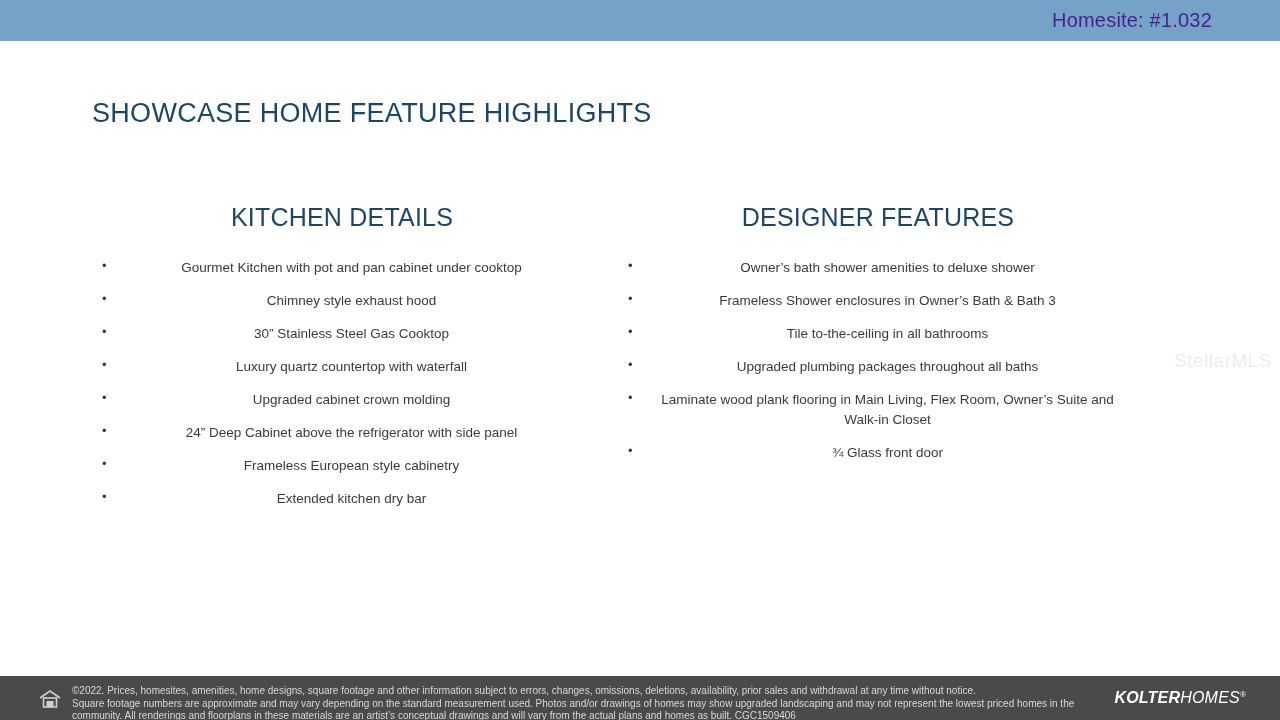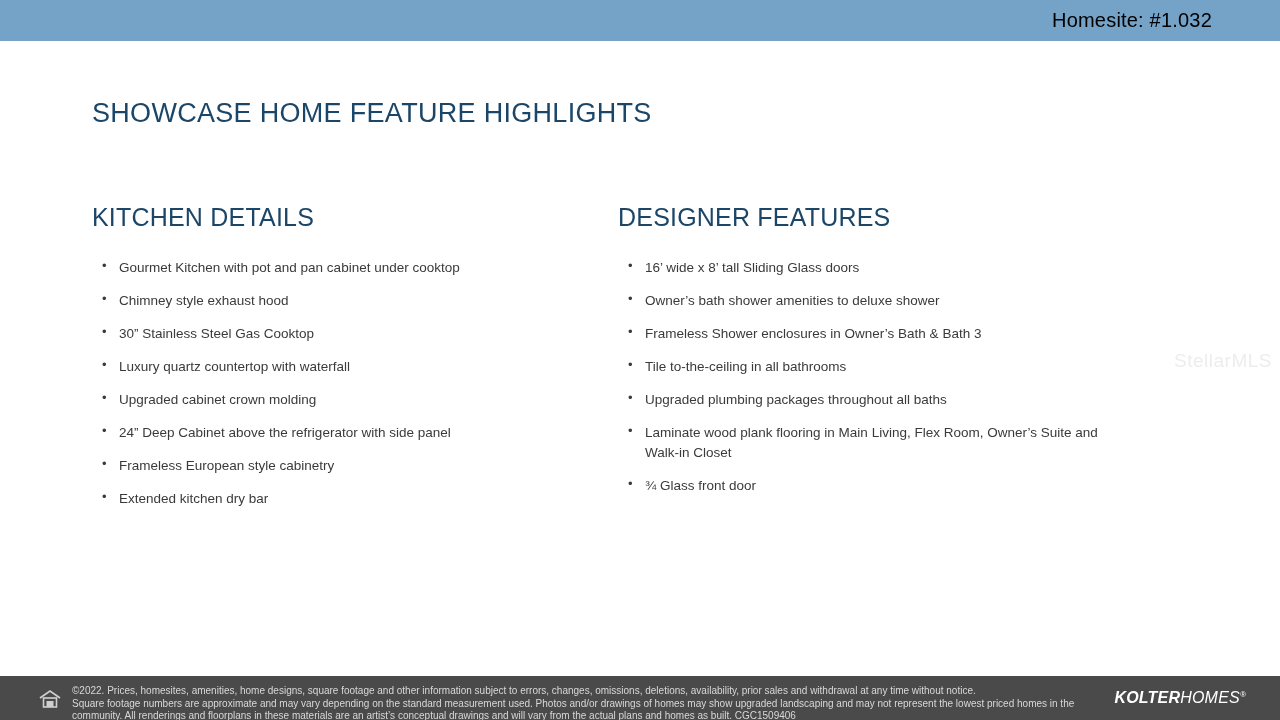--- a/index.html
+++ b/index.html
@@ -20,41 +20,42 @@
     position: absolute;
     left: 0; top: 0;
     width: 1280px;
     height: 41px;
     background: #74a3c7;
   }
   .topbar .homesite {
     position: absolute;
     right: 68px;
     top: 9px;
-    color: #000000;
+    color: #4c1d95;
     font-size: 20px;
     letter-spacing: 0.2px;
     white-space: nowrap;
   }
 
   
   .main-title {
     position: absolute;
     left: 92px;
     top: 98px;
     font-size: 27px;
     color: #1b4668;
     letter-spacing: 0.3px;
     white-space: nowrap;
   }
 
   
   .col {
     position: absolute;
     top: 203px;
+    text-align: center;
   }
   .col-left { left: 92px; width: 500px; }
   .col-right { left: 618px; width: 520px; }
 
   .col-title {
     font-size: 25px;
     color: #1b4668;
     letter-spacing: 0.2px;
     margin: 0 0 26px 0;
     white-space: nowrap;
@@ -158,21 +159,20 @@
     <li>Upgraded cabinet crown molding</li>
     <li>24” Deep Cabinet above the refrigerator with side panel</li>
     <li>Frameless European style cabinetry</li>
     <li>Extended kitchen dry bar</li>
   </ul>
 </div>
 
 <div class="col col-right">
   <div class="col-title">DESIGNER FEATURES</div>
   <ul class="features">
-    <li>16’ wide x 8’ tall Sliding Glass doors</li>
     <li>Owner’s bath shower amenities to deluxe shower</li>
     <li>Frameless Shower enclosures in Owner’s Bath &amp; Bath 3</li>
     <li>Tile to-the-ceiling in all bathrooms</li>
     <li>Upgraded plumbing packages throughout all baths</li>
     <li>Laminate wood plank flooring in Main Living, Flex Room, Owner’s Suite and Walk-in Closet</li>
     <li>¾ Glass front door</li>
   </ul>
 </div>
 
 <div class="watermark">StellarMLS</div>

